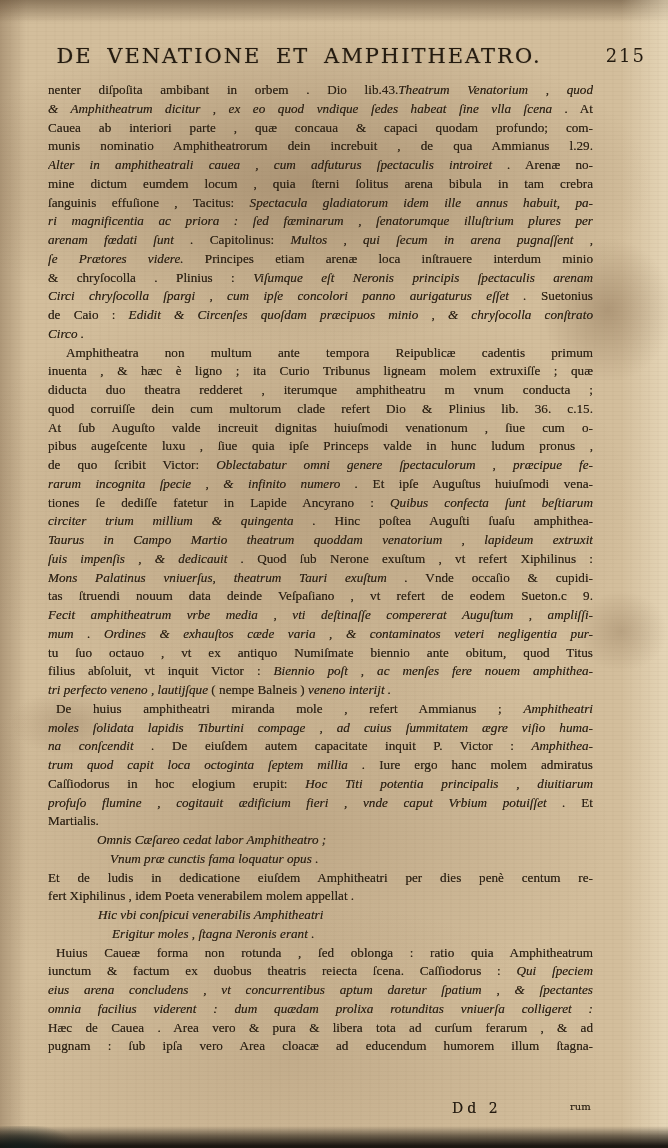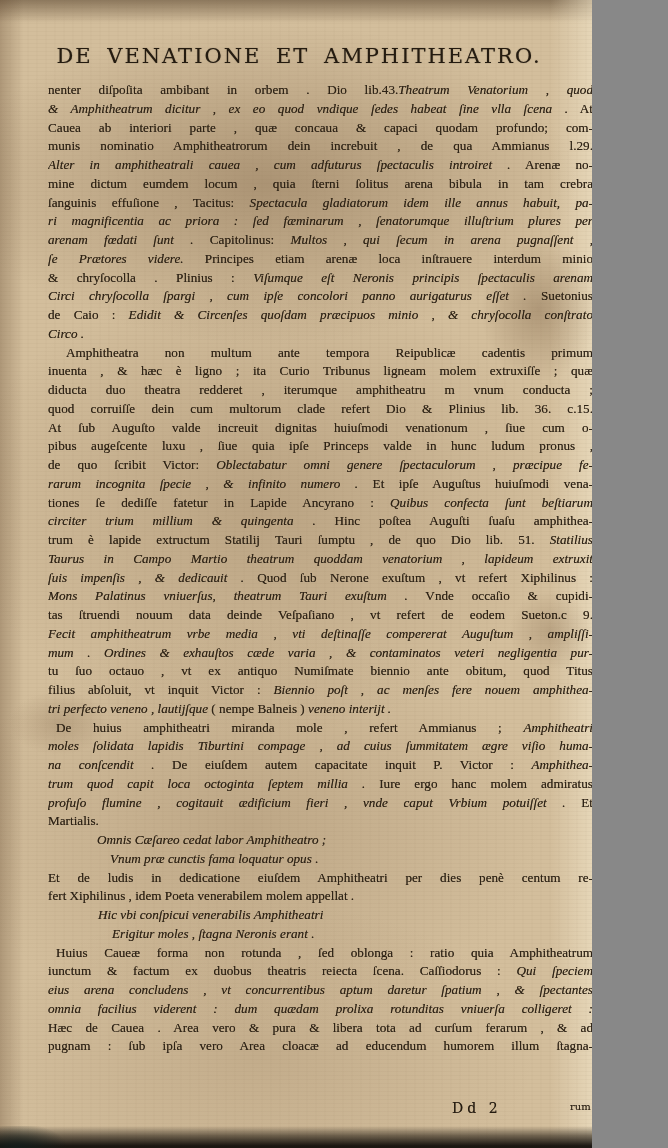--- a/index.html
+++ b/index.html
@@ -1,18 +1,18 @@
 <!DOCTYPE html>
 <html><head>
 <meta charset="utf-8">
 <style>
   html,body{margin:0;padding:0;background:#888;}
   .page{
     position:relative;
-    width:592px;height:1148px;
+    width:668px;height:1148px;
     overflow:hidden;
     font-family:"DejaVu Serif","Liberation Serif",serif;
     color:#2e2316;
     background:
       radial-gradient(ellipse 75% 20% at 45% 16%, rgba(100,72,45,.36), transparent 70%),
       radial-gradient(ellipse 70% 28% at 44% 44%, rgba(112,84,55,.26), transparent 72%),
       radial-gradient(ellipse 66% 24% at 42% 72%, rgba(112,84,55,.22), transparent 75%),
       radial-gradient(ellipse 62% 18% at 44% 92%, rgba(118,90,60,.18), transparent 75%),
       radial-gradient(ellipse 14% 9% at 91% 27%, rgba(92,64,38,.30), transparent 70%),
       radial-gradient(ellipse 10% 5% at 93% 55%, rgba(92,64,38,.22), transparent 70%),
@@ -95,34 +95,34 @@
       <div class="line j" style="text-indent: 18px;"><span>Amphitheatra non multum ante tempora Reipublicæ cadentis primum</span></div>
       <div class="line j"><span>inuenta , &amp; hæc è ligno ; ita Curio Tribunus ligneam molem extruxiſſe ; quæ</span></div>
       <div class="line j"><span>diducta duo theatra redderet , iterumque amphitheatru m vnum conducta ;</span></div>
       <div class="line j"><span>quod corruiſſe dein cum multorum clade refert Dio &amp; Plinius lib. 36. c.15.</span></div>
       <div class="line j"><span>At ſub Auguſto valde increuit dignitas huiuſmodi venationum , ſiue cum o-</span></div>
       <div class="line j"><span>pibus augeſcente luxu , ſiue quia ipſe Princeps valde in hunc ludum pronus ,</span></div>
       <div class="line j"><span>de quo ſcribit Victor: </span><span class="it">Oblectabatur omni genere ſpectaculorum , præcipue fe-</span></div>
       <div class="line j"><span class="it">rarum incognita ſpecie , &amp; infinito numero .</span><span> Et ipſe Auguſtus huiuſmodi vena-</span></div>
       <div class="line j"><span>tiones ſe dediſſe fatetur in Lapide Ancyrano : </span><span class="it">Quibus confecta ſunt beſtiarum</span></div>
       <div class="line j"><span class="it">circiter trium millium &amp; quingenta .</span><span> Hinc poſtea Auguſti ſuaſu amphithea-</span></div>
-      <div class="line j"><span>trum è lapide extructum Statilij Tauri ſumptu , de quo Dio lib. 51. </span><span class="it">Statilius</span></div>
       <div class="line j"><span class="it">Taurus in Campo Martio theatrum quoddam venatorium , lapideum extruxit</span></div>
       <div class="line j"><span class="it">ſuis impenſis , &amp; dedicauit .</span><span> Quod ſub Nerone exuſtum , vt refert Xiphilinus :</span></div>
       <div class="line j"><span class="it">Mons Palatinus vniuerſus, theatrum Tauri exuſtum .</span><span> Vnde occaſio &amp; cupidi-</span></div>
       <div class="line j"><span>tas ſtruendi nouum data deinde Veſpaſiano , vt refert de eodem Sueton.c 9.</span></div>
       <div class="line j"><span class="it">Fecit amphitheatrum vrbe media , vti deſtinaſſe compererat Auguſtum , ampliſſi-</span></div>
       <div class="line j"><span class="it">mum . Ordines &amp; exhauſtos cæde varia , &amp; contaminatos veteri negligentia pur-</span></div>
       <div class="line j"><span>tu ſuo octauo , vt ex antiquo Numiſmate biennio ante obitum, quod Titus</span></div>
       <div class="line j"><span>filius abſoluit, vt inquit Victor : </span><span class="it">Biennio poſt , ac menſes fere nouem amphithea-</span></div>
       <div class="line"><span class="it">tri perfecto veneno , lautijſque </span><span>( nempe Balneis )</span><span class="it"> veneno interijt .</span></div>
       <div class="line j" style="text-indent: 8px;"><span>De huius amphitheatri miranda mole , refert Ammianus ; </span><span class="it">Amphitheatri</span></div>
       <div class="line j"><span class="it">moles ſolidata lapidis Tiburtini compage , ad cuius ſummitatem ægre viſio huma-</span></div>
       <div class="line j"><span class="it">na conſcendit .</span><span> De eiuſdem autem capacitate inquit P. Victor : </span><span class="it">Amphithea-</span></div>
       <div class="line j"><span class="it">trum quod capit loca octoginta ſeptem millia .</span><span> Iure ergo hanc molem admiratus</span></div>
+      <div class="line j"><span>Caſſiodorus in hoc elogium erupit: </span><span class="it">Hoc Titi potentia principalis , diuitiarum</span></div>
       <div class="line j"><span class="it">profuſo flumine , cogitauit ædificium fieri , vnde caput Vrbium potuiſſet .</span><span> Et</span></div>
       <div class="line"><span>Martialis.</span></div>
       <div class="line" style="text-indent: 49px;"><span class="it">Omnis Cæſareo cedat labor Amphitheatro ;</span></div>
       <div class="line" style="text-indent: 62px;"><span class="it">Vnum præ cunctis fama loquatur opus .</span></div>
       <div class="line j"><span>Et de ludis in dedicatione eiuſdem Amphitheatri per dies penè centum re-</span></div>
       <div class="line"><span>fert Xiphilinus , idem Poeta venerabilem molem appellat .</span></div>
       <div class="line" style="text-indent: 50px;"><span class="it">Hic vbi conſpicui venerabilis Amphitheatri</span></div>
       <div class="line" style="text-indent: 64px;"><span class="it">Erigitur moles , ſtagna Neronis erant .</span></div>
       <div class="line j" style="text-indent: 8px;"><span>Huius Caueæ forma non rotunda , ſed oblonga : ratio quia Amphitheatrum</span></div>
       <div class="line j"><span>iunctum &amp; factum ex duobus theatris reiecta ſcena. Caſſiodorus : </span><span class="it">Qui ſpeciem</span></div>

